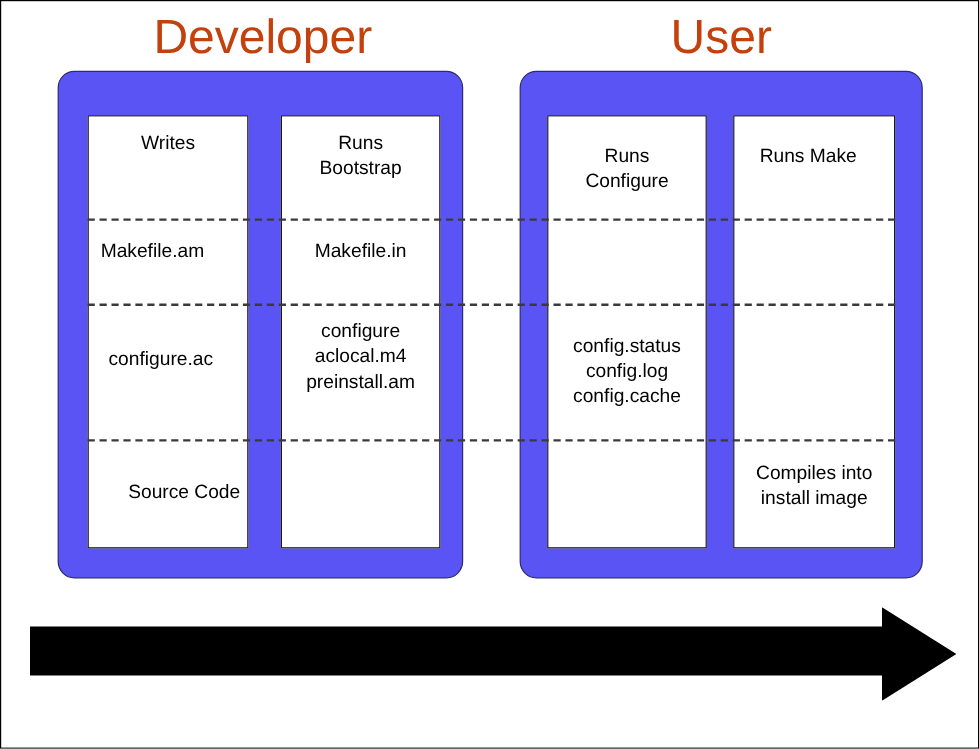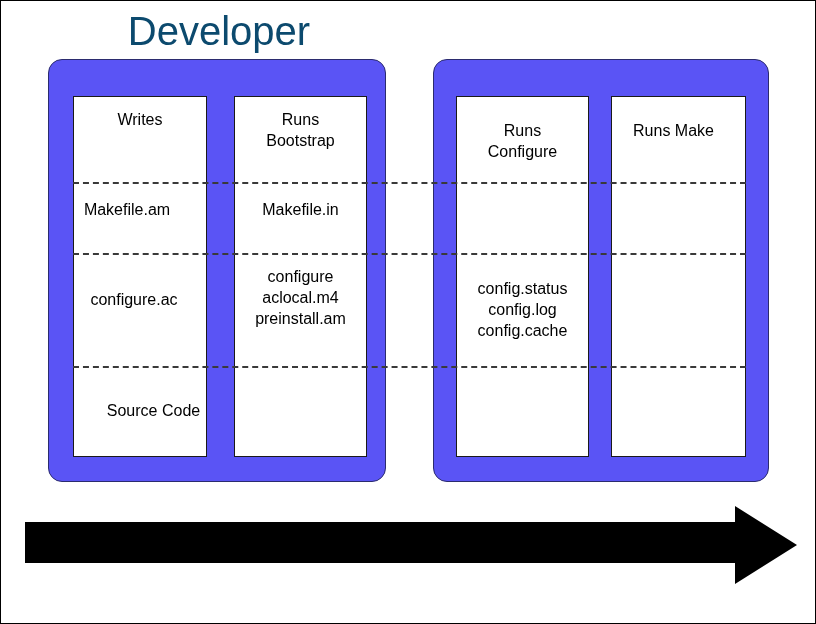--- a/index.html
+++ b/index.html
@@ -19,21 +19,21 @@
     border: 1px solid #000000;
     box-sizing: border-box;
     overflow: hidden;
   }
 
   
   .section-title {
     position: absolute;
     font-size: 40px;
     line-height: 48px;
-    color: #0c4a6e;
+    color: #c2410c;
     text-align: center;
     font-weight: normal;
     white-space: nowrap;
     letter-spacing: 0px;
   }
   #title-developer { left: 68px; top: 6px; width: 300px; }
   #title-user      { left: 450px; top: 6px; width: 300px; }
 
   
   .panel {
@@ -110,20 +110,21 @@
   }
   #flow-arrow svg { display: block; }
 </style>
 </head>
 <body>
 
 <div id="canvas">
 
   <div class="section-title" id="title-developer">Developer</div>
 
+  <div class="section-title" id="title-user">User</div>
 
   <div class="panel" id="panel-developer"></div>
 
   <div class="panel" id="panel-user"></div>
 
   <div class="column-box" id="col-writes"></div>
 
   <div class="column-box" id="col-bootstrap"></div>
 
   <div class="column-box" id="col-configure"></div>
@@ -156,20 +157,22 @@
   <div class="cell" id="cell-bootfiles">configure
 aclocal.m4
 preinstall.am</div>
 
   <div class="cell" id="cell-configfiles">config.status
 config.log
 config.cache</div>
 
   <div class="cell" id="cell-sourcecode">Source Code</div>
 
+  <div class="cell" id="cell-compiles">Compiles into
+install image</div>
 
   <div id="flow-arrow">
     <svg width="772" height="78" viewBox="0 0 772 78" xmlns="http://www.w3.org/2000/svg">
       <polygon points="0,16 710,16 710,0 772,39 710,78 710,57 0,57" fill="#000000"></polygon>
     </svg>
   </div>
 
 </div>
 
 </body></html>

